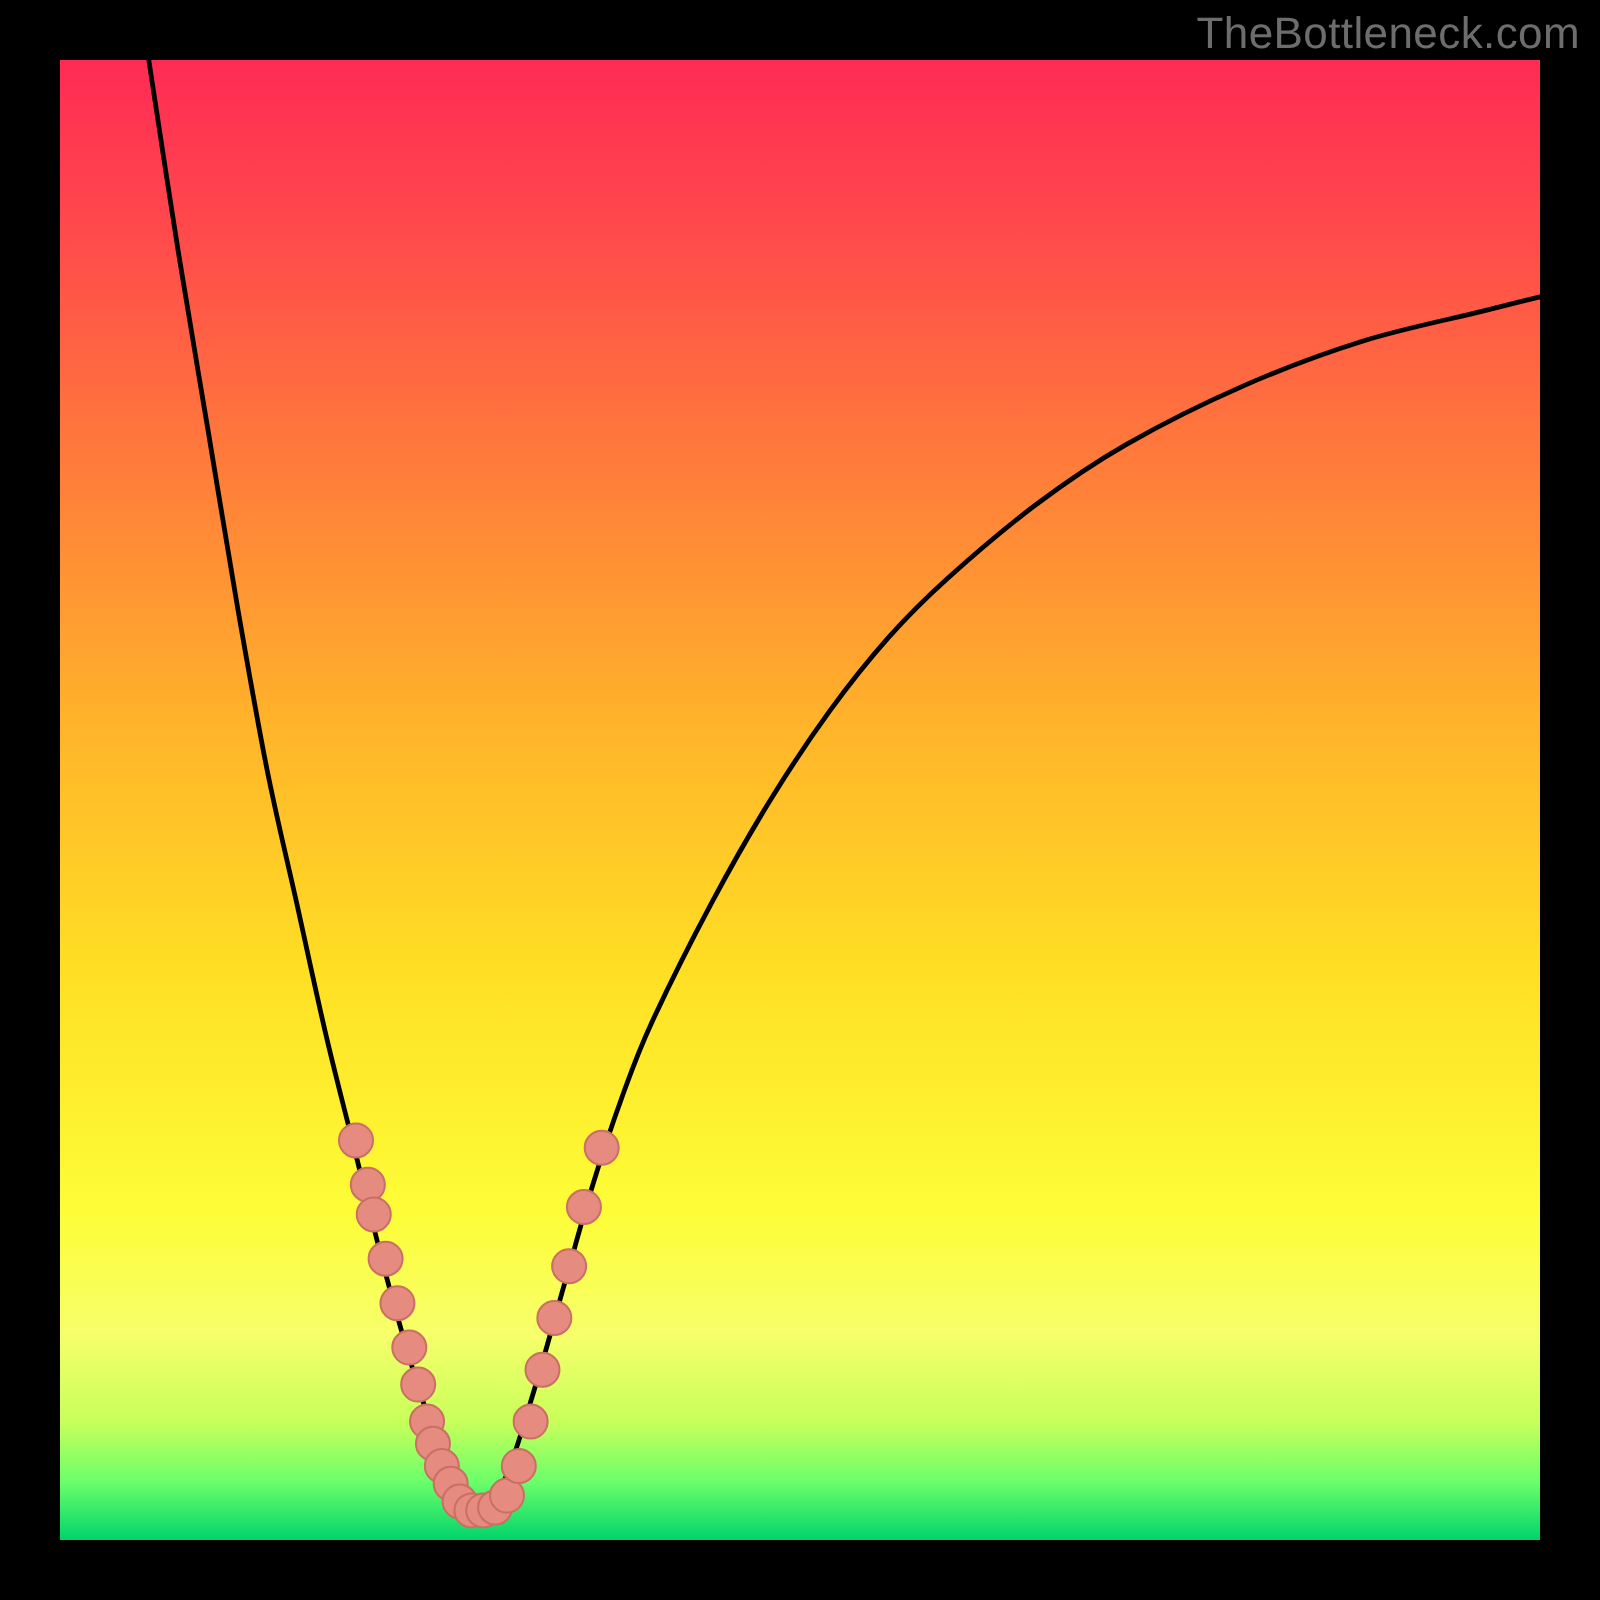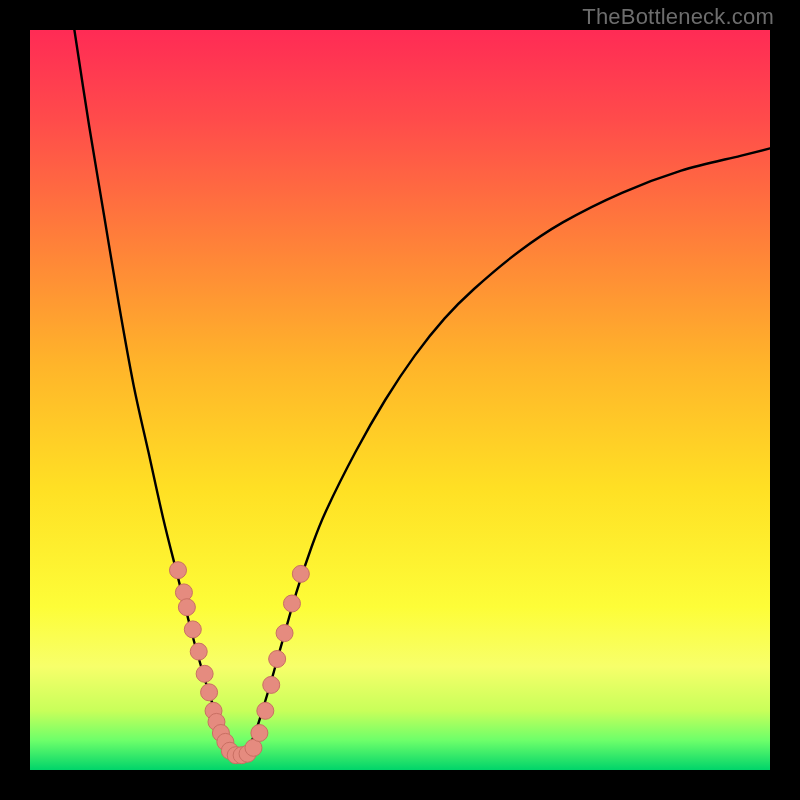--- a/index.html
+++ b/index.html
@@ -30,21 +30,21 @@
       #ffe024 62%,
       #fdfd38 78%,
       #f7ff6a 86%,
       #c8ff5a 92%,
       #6dff6a 96%,
       #00d46a 100%);
   }
   .watermark {
     position: absolute;
     top: 4px;
-    right: 26px;
+    right: 10px;
     color: #6d6d6d;
     font-size: 22px;
     font-weight: 500;
     letter-spacing: 0.2px;
     user-select: none;
   }
   svg.overlay {
     position: absolute;
     left: 30px;
     top: 30px;

